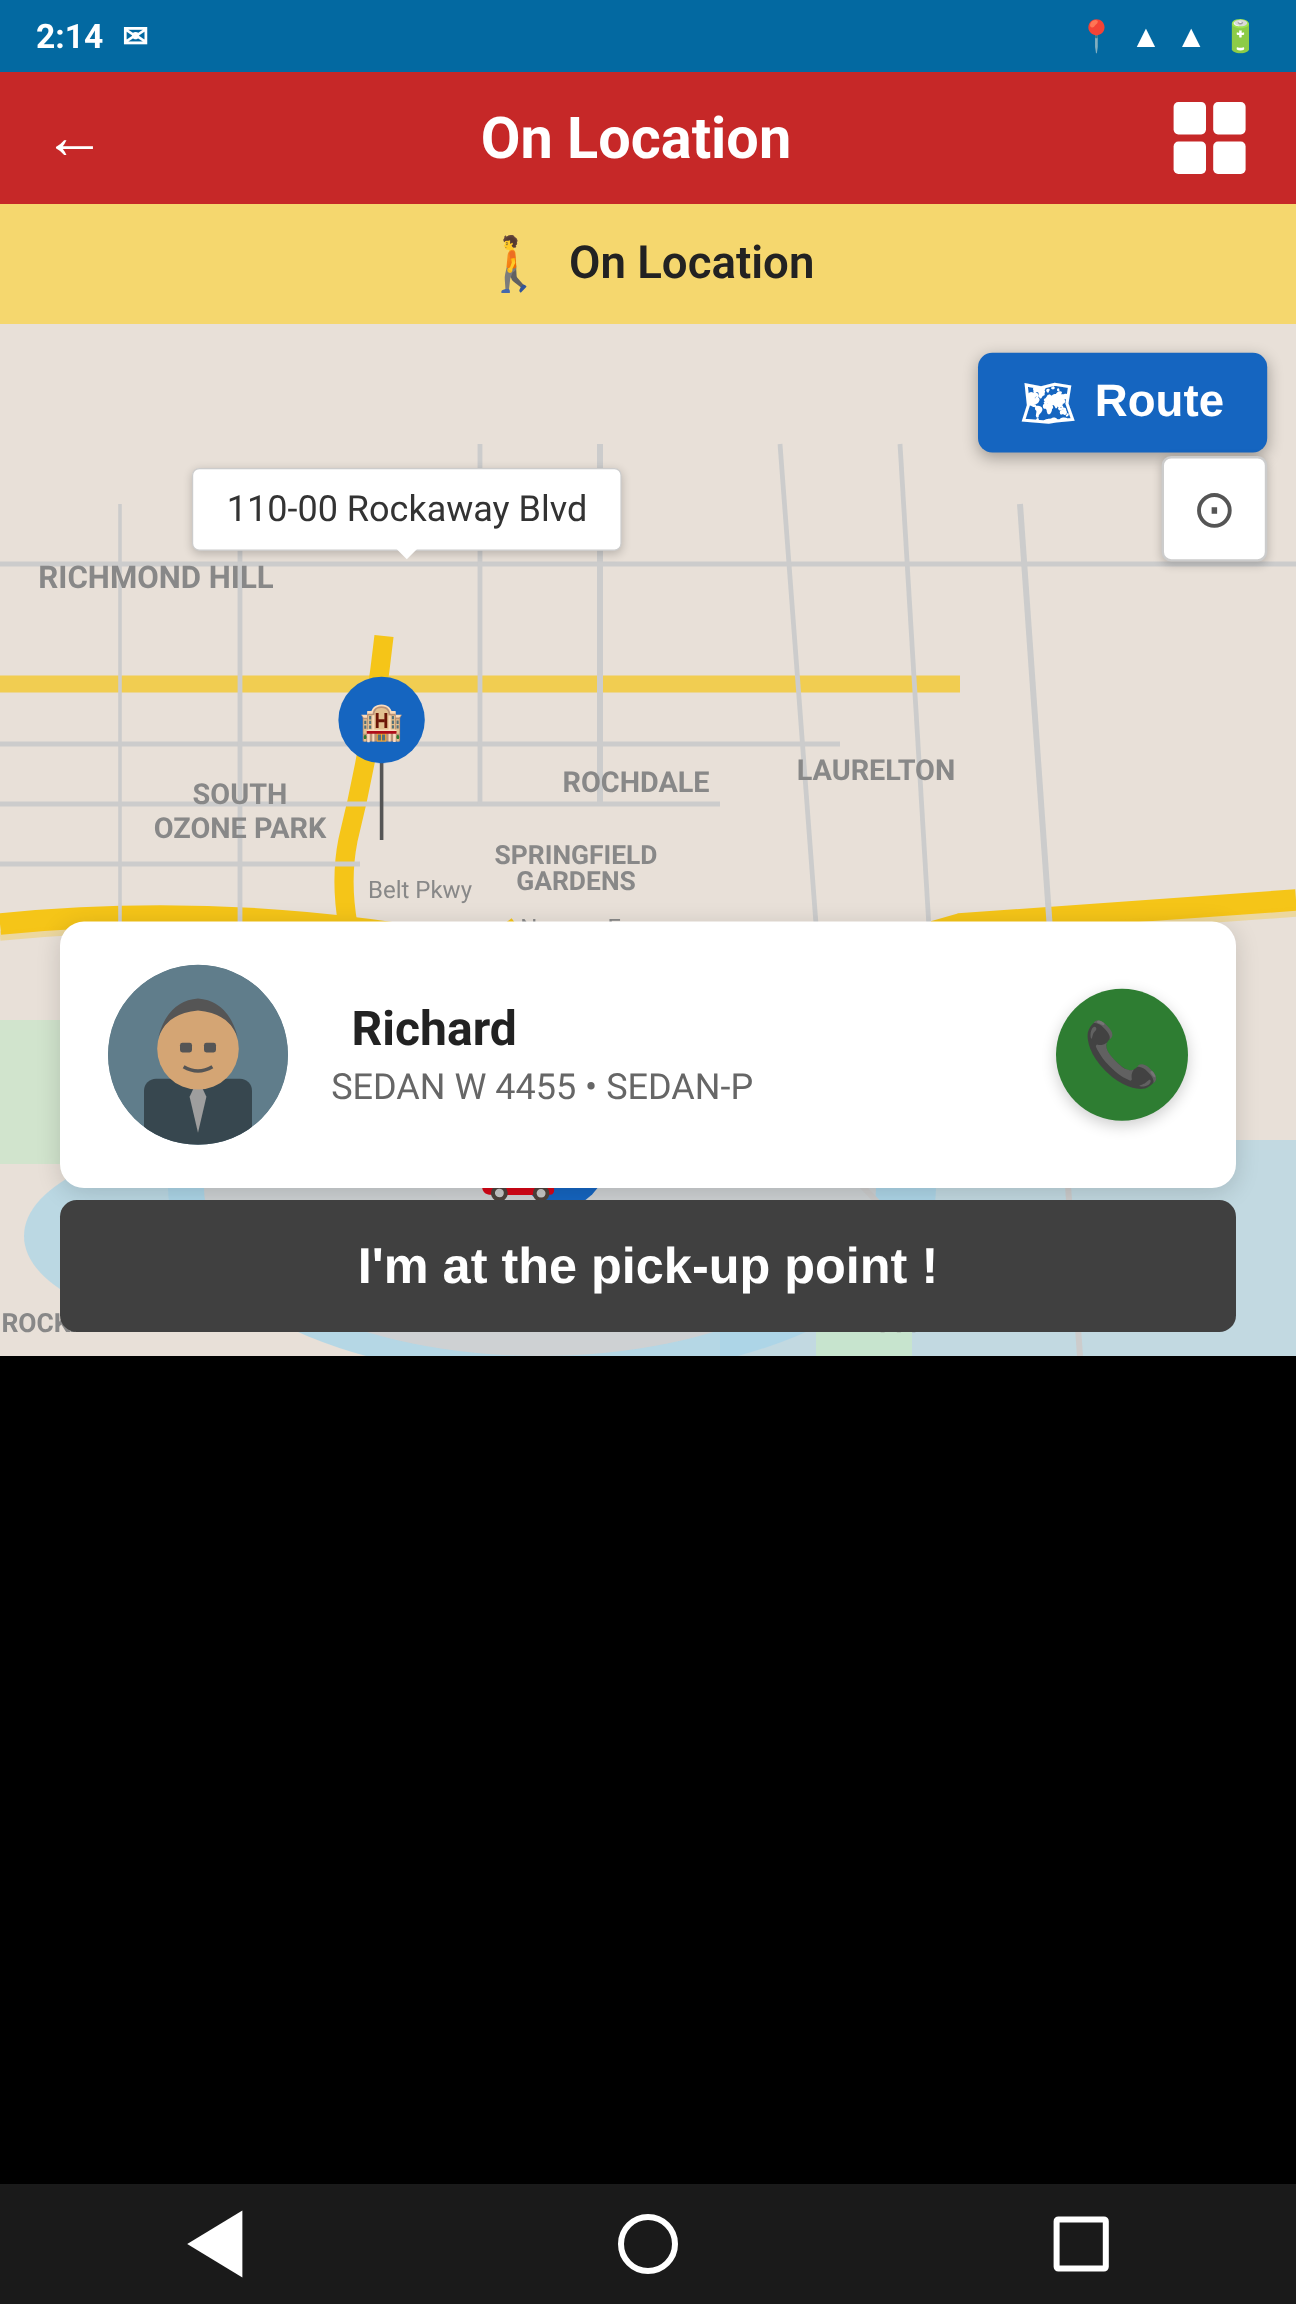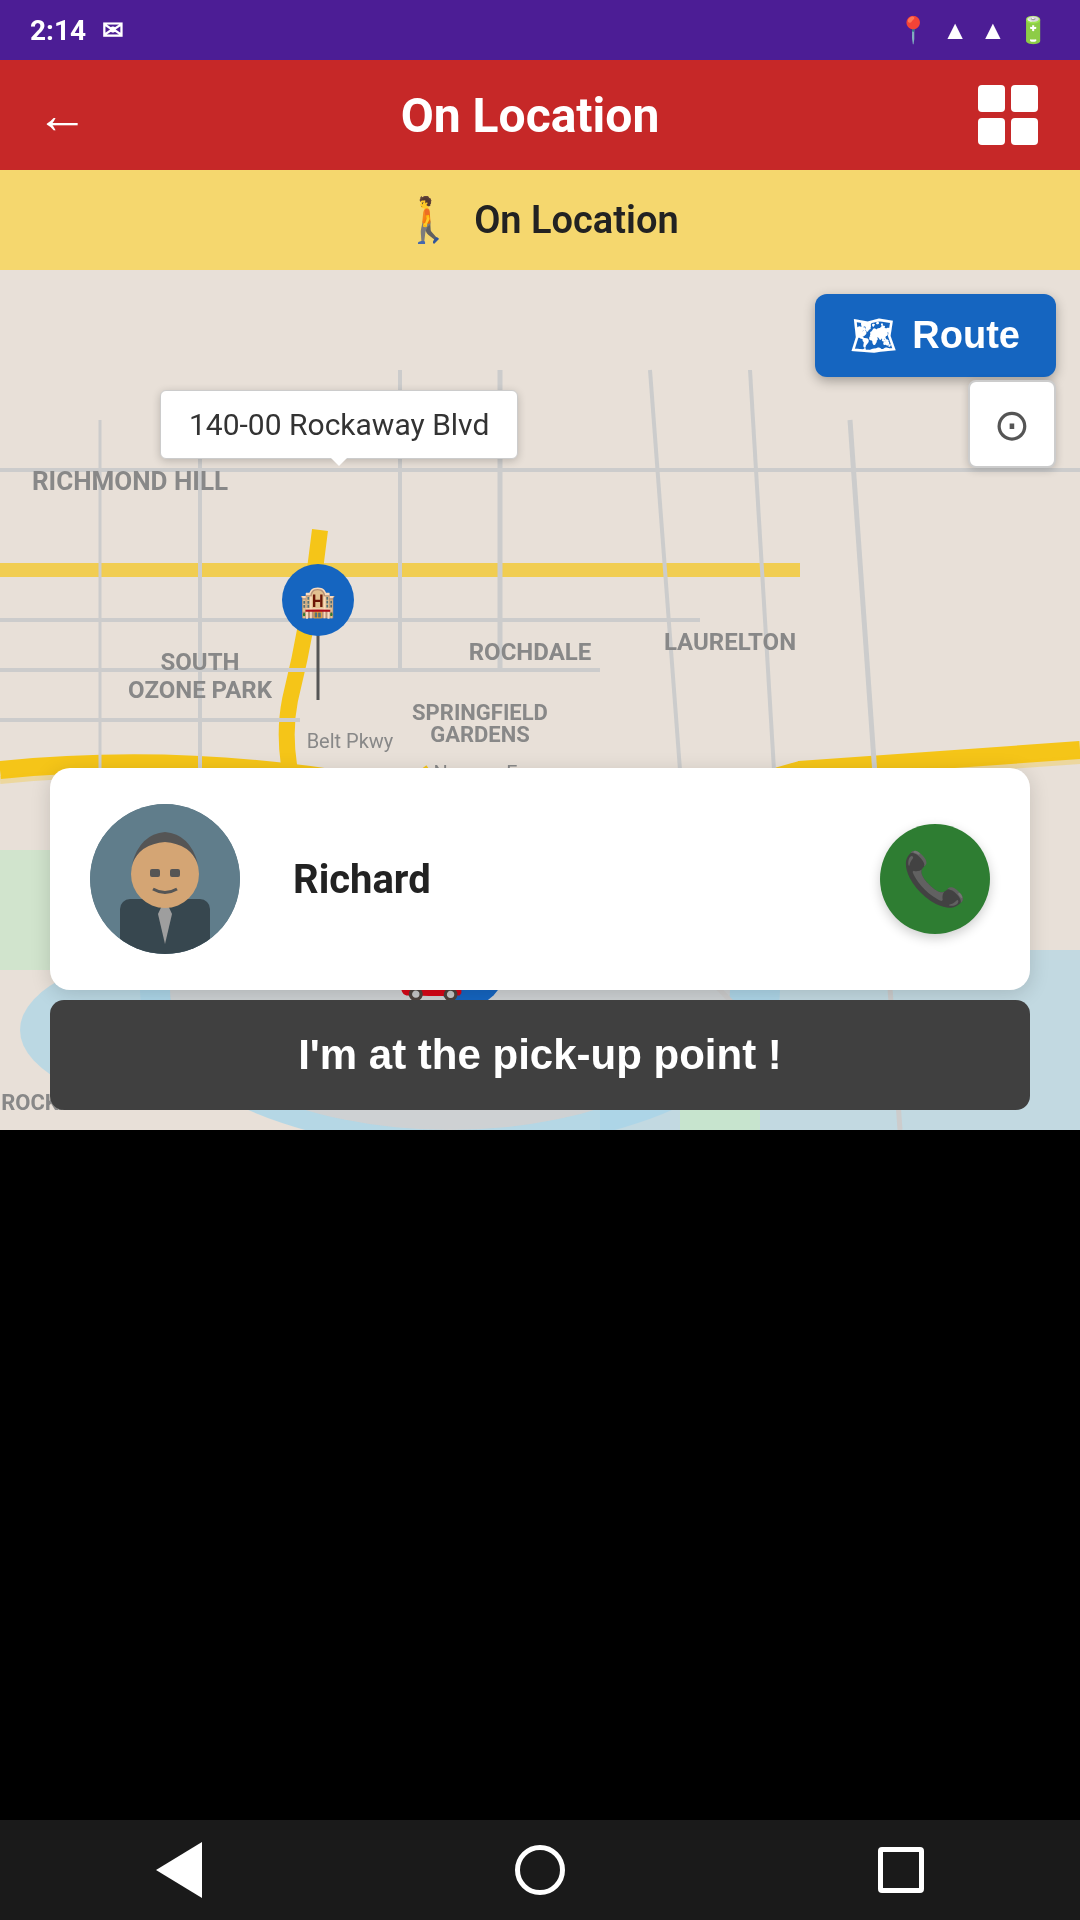--- a/index.html
+++ b/index.html
@@ -11,21 +11,21 @@
       font-family: 'Roboto', Arial, sans-serif;
       overflow: hidden;
       background: #000;
       position: relative;
     }
 
     
     .status-bar {
       width: 100%;
       height: 60px;
-      background: #4c1d95;
+      background: #0369a1;
       display: flex;
       align-items: center;
       justify-content: space-between;
       padding: 0 30px;
       color: white;
       font-size: 28px;
       font-weight: bold;
       z-index: 100;
       position: relative;
     }
@@ -409,21 +409,21 @@
     <text x="318" y="342" font-size="30" fill="white" text-anchor="middle">🏨</text>
 
     <path d="M 468 730 L 468 790" stroke="#555" stroke-width="3"></path>
     <circle cx="468" cy="700" r="36" fill="#1565c0"></circle>
     <text x="468" y="712" font-size="28" fill="white" text-anchor="middle">✈</text>
 
     <text x="432" y="720" font-size="54" fill="#333" text-anchor="middle">🚗</text>
   </svg>
 
   <div class="address-label">
-    <span>140-00 Rockaway Blvd</span>
+    <span>110-00 Rockaway Blvd</span>
   </div>
 
   <button class="route-btn">
     <span class="map-icon-white">🗺</span>
     <span>Route</span>
   </button>
 
   <button class="location-btn">
     <span class="target-icon">⊙</span>
   </button>
@@ -441,20 +441,21 @@
 
         <path d="M 42 60 Q 50 30 75 28 Q 100 30 108 60 Q 100 40 75 38 Q 50 40 42 60" fill="#555" stroke="none"></path>
 
         <rect x="60" y="65" width="10" height="8" rx="2" fill="#555"></rect>
         <rect x="80" y="65" width="10" height="8" rx="2" fill="#555"></rect>
         <path d="M 63 85 Q 75 92 87 85" stroke="#555" stroke-width="3" fill="none"></path>
       </svg>
     </div>
     <div class="driver-info">
       <div class="driver-name">Richard</div>
+      <div class="driver-vehicle">SEDAN W 4455 • SEDAN-P</div>
     </div>
     <button class="call-btn">
       <span class="phone-icon">📞</span>
     </button>
   </div>
 
   <button class="pickup-btn">I'm at the pick-up point !</button>
 </div>
 
 <div class="bottom-nav">

